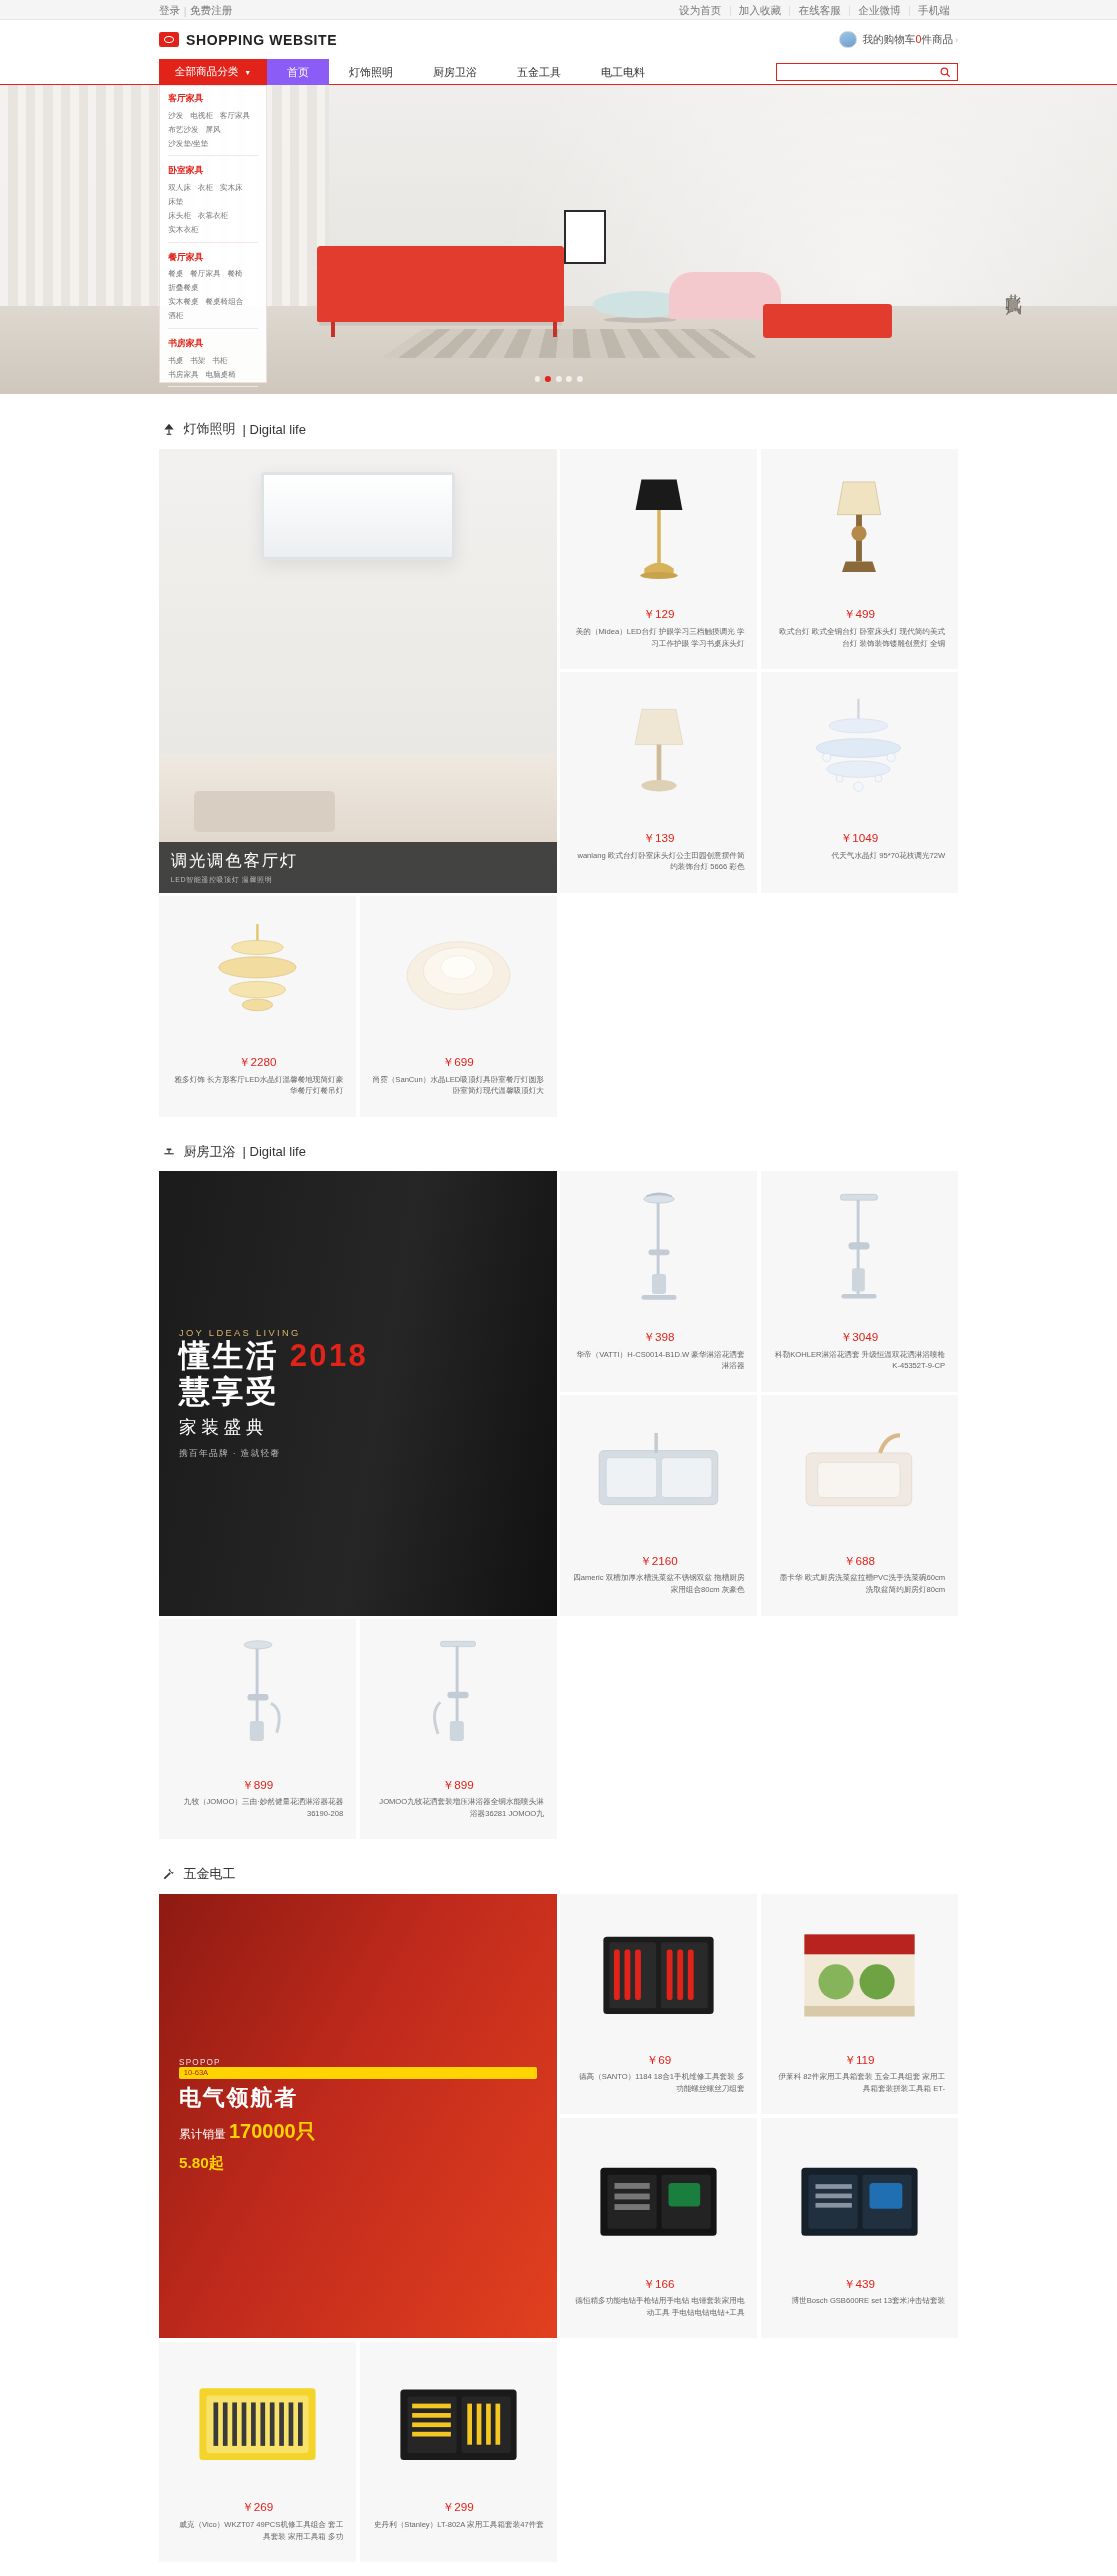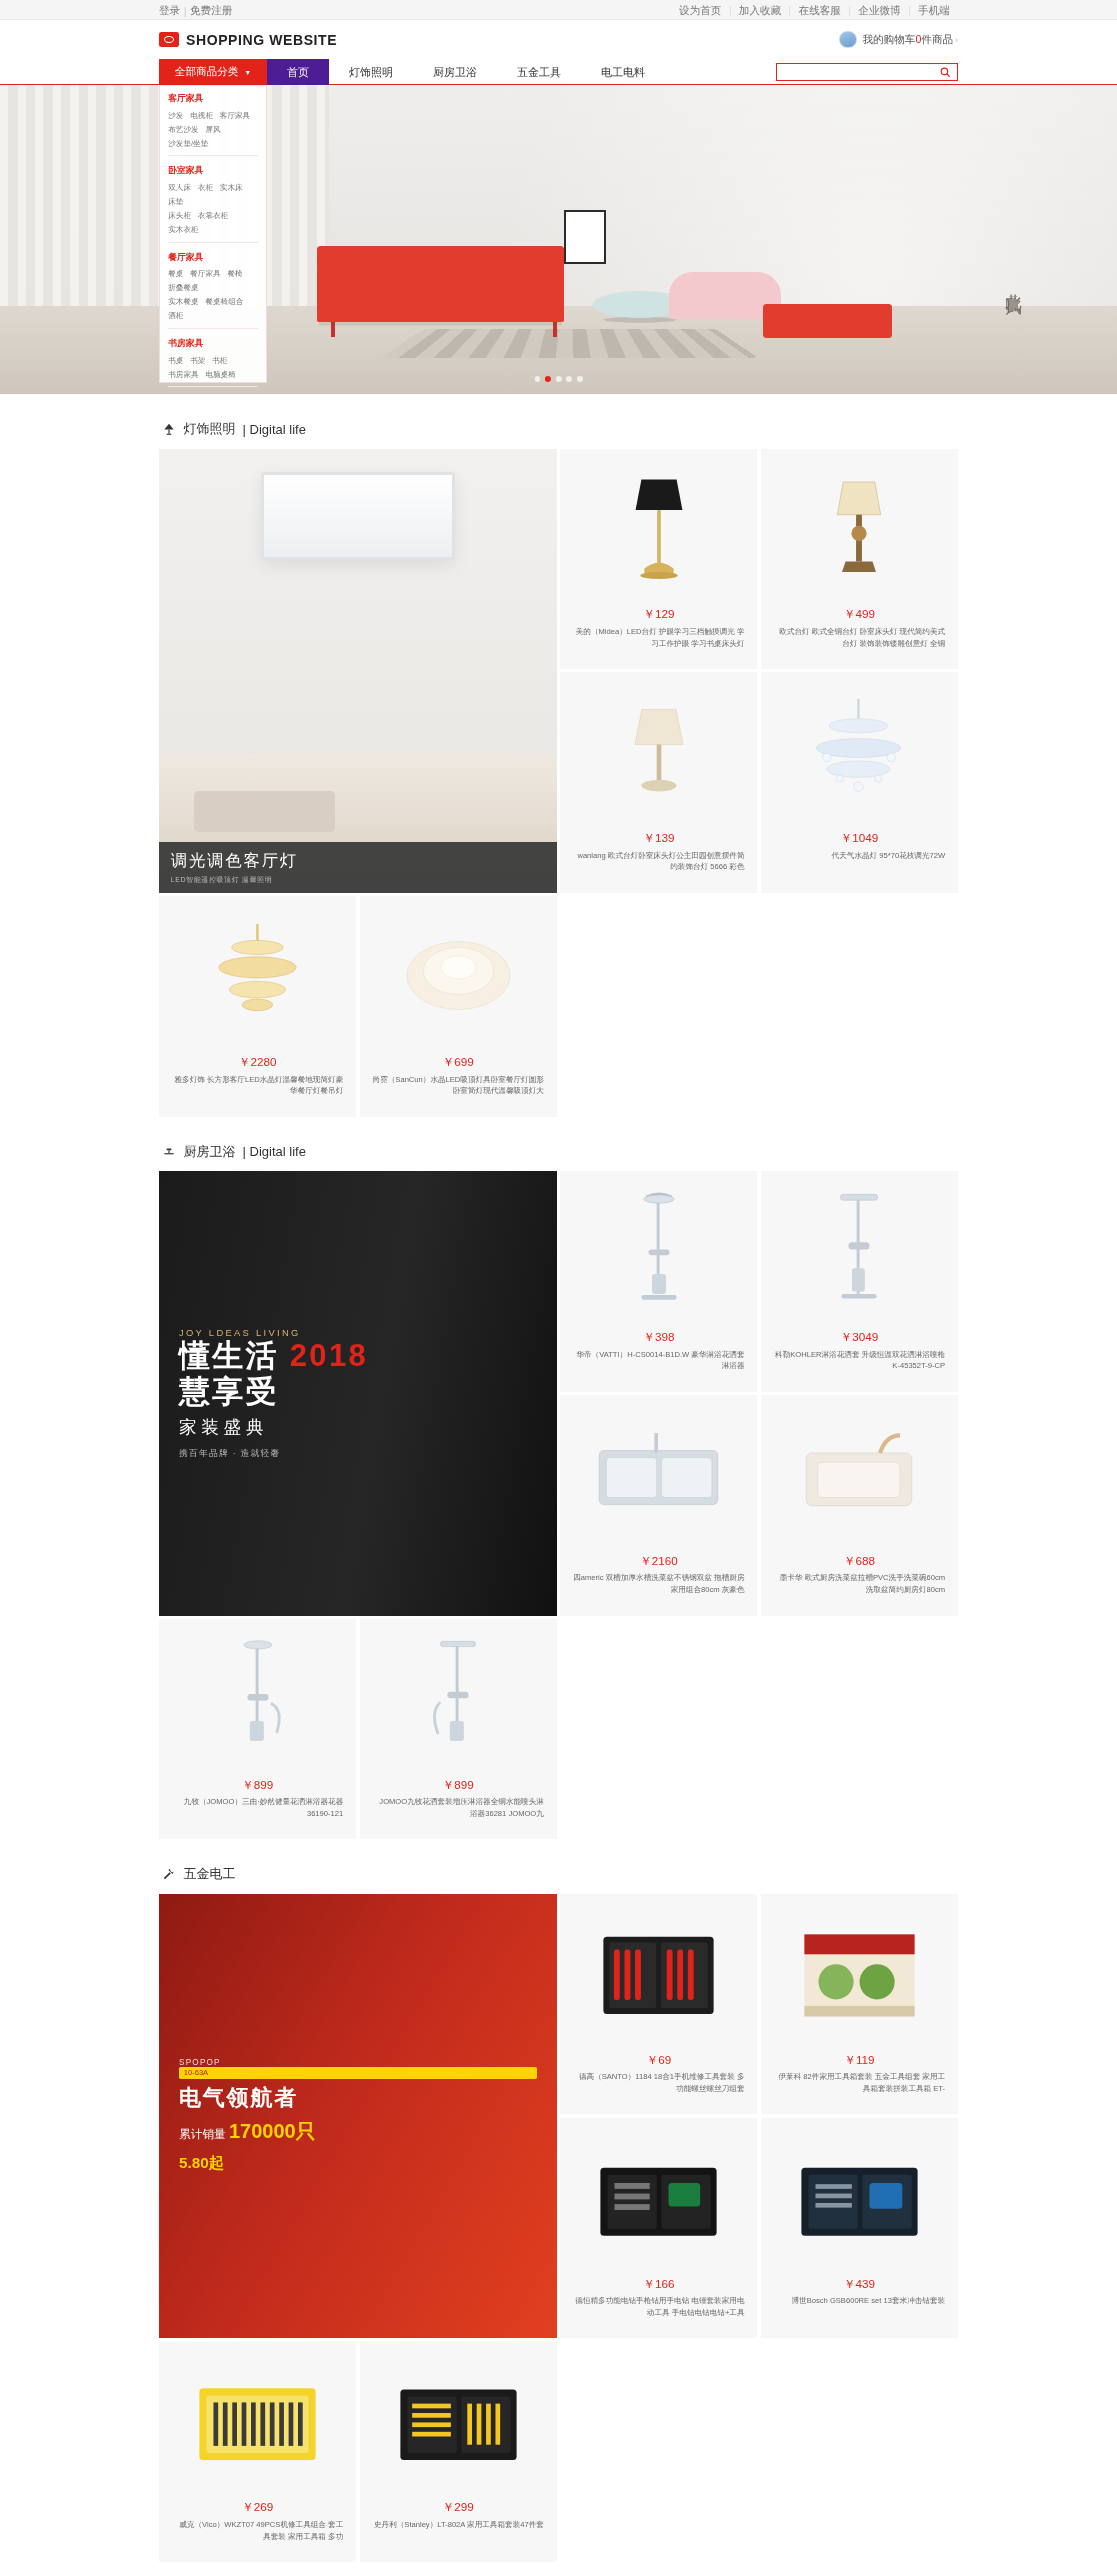--- a/index.html
+++ b/index.html
@@ -55,21 +55,21 @@
   .nav-cat {
     width: 108px; background: #e2231a; color: #fff; font-size: 10.6px;
     display: flex; align-items: center; justify-content: center; gap: 5.9px;
   }
   .nav-cat .caret { font-size: 7px; }
   .nav-items { display: flex; align-items: stretch; }
   .nav-items a {
     display: flex; align-items: center; padding: 0 20px; font-size: 11px;
     color: #333; text-decoration: none;
   }
-  .nav-items a.active { background: #4c1d95; color: #fff; }
+  .nav-items a.active { background: #8b5cf6; color: #fff; }
 
   
   .banner-area { position: relative; height: 309px; background: #e9e7e4; overflow: hidden; }
   .banner-bg {
     position: absolute; inset: 0;
     background:
       radial-gradient(circle at 78% 62%, rgba(255,255,255,.55), rgba(255,255,255,0) 42%),
       linear-gradient(#efeeec, #e3e0dc);
   }
   .curtain {
@@ -565,21 +565,21 @@
           <div class="prod-img">
             <svg width="82" height="135" viewBox="0 0 140 230">
               <rect x="66" y="16" width="5" height="168" fill="#c3ccd4"></rect>
               <ellipse cx="70" cy="20" rx="24" ry="7" fill="#dae2e8" stroke="#bac4cd"></ellipse>
               <rect x="52" y="104" width="36" height="11" rx="5" fill="#c3ccd4"></rect>
               <path d="M92 120 q22 10 10 50" stroke="#c9d2d9" stroke-width="5" fill="none"></path>
               <rect x="56" y="150" width="24" height="34" rx="4" fill="#cdd6dd"></rect>
             </svg>
           </div>
           <div class="price">￥899</div>
-          <div class="pname">九牧（JOMOO）三由·妙然健量花洒淋浴器花器36190-121</div>
+          <div class="pname">九牧（JOMOO）三由·妙然健量花洒淋浴器花器36190-208</div>
         </div>
       </div>
 
       <div class="tile">
         <div class="tile-inner">
           <div class="prod-img">
             <svg width="82" height="135" viewBox="0 0 140 230">
               <rect x="66" y="16" width="5" height="168" fill="#c3ccd4"></rect>
               <rect x="40" y="14" width="60" height="9" rx="4" fill="#d5dee5" stroke="#b9c3cc"></rect>
               <rect x="52" y="100" width="36" height="11" rx="5" fill="#c3ccd4"></rect>

